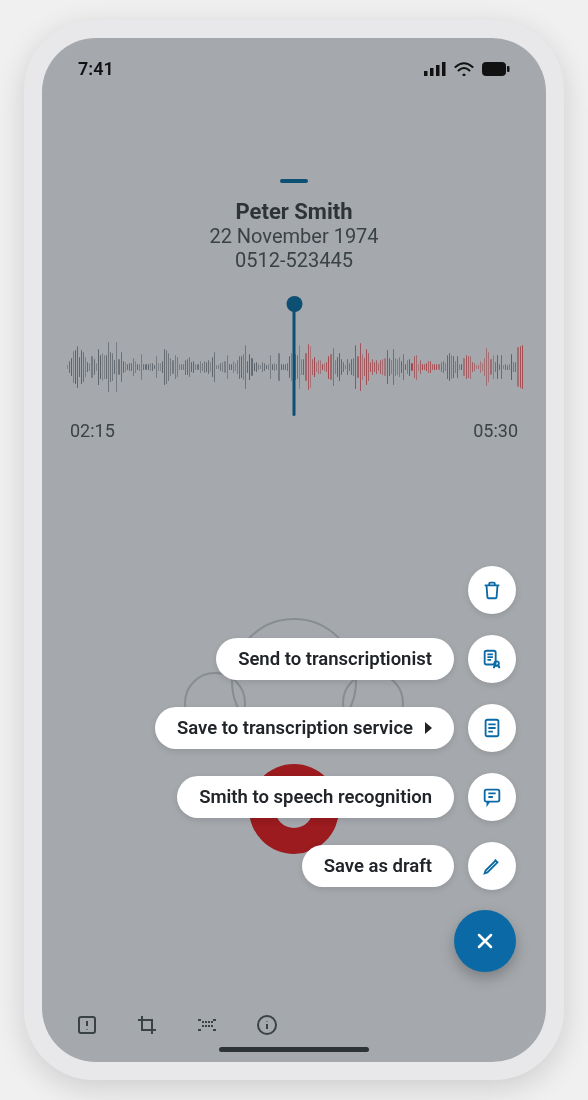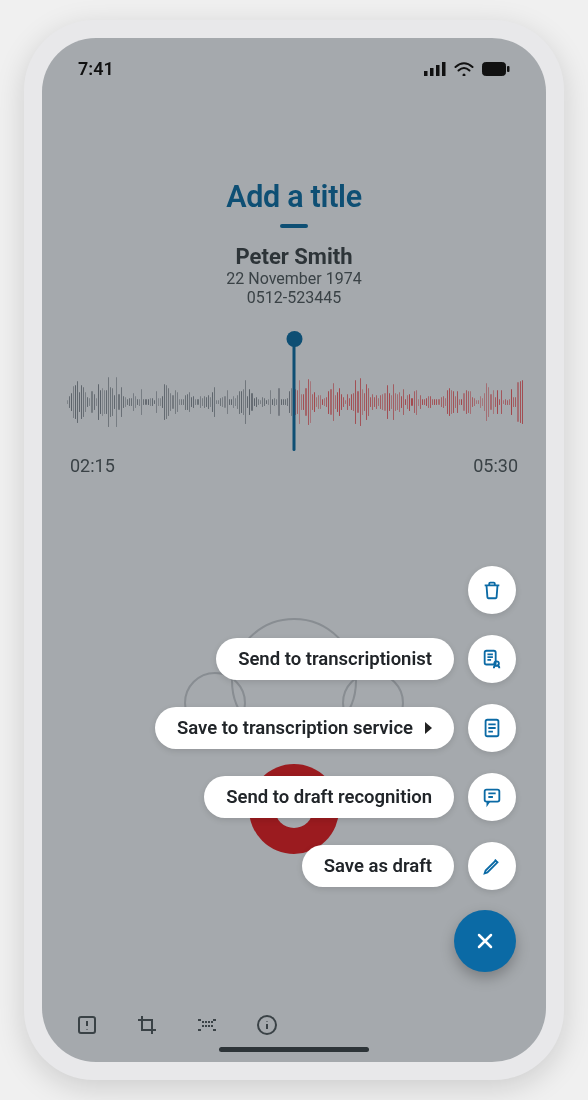--- a/index.html
+++ b/index.html
@@ -61,21 +61,21 @@
     background: #0e4f74;
     margin: 10px auto 16px;
     border-radius: 2px;
   }
   .patient-name {
     font-size: 22px;
     font-weight: 700;
     color: #2d3438;
   }
   .patient-date, .patient-id {
-    font-size: 16px;
+    font-size: 20px;
     color: #3a4246;
     font-weight: 400;
   }
 
   
   .waveform-wrap {
     position: relative;
     margin-top: 50px;
     height: 90px;
     width: 100%;
@@ -249,21 +249,20 @@
             <path d="M1.5 5 Q10 -2.5 18.5 5" stroke="#111" stroke-width="2" fill="none" stroke-linecap="round"></path>
           </svg>
         <svg width="28" height="14" viewBox="0 0 28 14">
             <rect x="0.5" y="0.5" width="23" height="13" rx="3" stroke="#111" fill="#111"></rect>
             <rect x="25" y="4" width="2.5" height="6" rx="1" fill="#111"></rect>
           </svg>
       </div>
     </div>
 
     <div class="header">
-      <div class="title-placeholder">Add a title</div>
       <div class="title-underline"></div>
       <div class="patient-name">Peter Smith</div>
       <div class="patient-date">22 November 1974</div>
       <div class="patient-id">0512-523445</div>
     </div>
 
     <div class="waveform-wrap">
       <div class="wave-canvas" id="wave-canvas">
           <div class="wave-bar" style="height: 3.7px; background: rgb(90, 97, 104); opacity: 0.5;"></div>
           <div class="wave-bar" style="height: 11.8px; background: rgb(90, 97, 104); opacity: 0.85;"></div>
@@ -526,21 +525,21 @@
           </div>
         <div class="circle-btn">
           <svg width="22" height="22" viewBox="0 0 24 24">
               <rect x="5" y="3" width="14" height="18" rx="2"></rect>
               <path d="M8 8h8M8 12h8M8 16h5"></path>
             </svg>
         </div>
       </div>
       <div class="menu-row">
         <div class="pill">
-            <span>Send to draft recognition</span>
+            <span>Smith to speech recognition</span>
           </div>
         <div class="circle-btn">
           <svg width="22" height="22" viewBox="0 0 24 24">
               <rect x="4" y="4" width="16" height="13" rx="2"></rect>
               <path d="M8 8h8M8 12h5"></path>
               <path d="M9 17l-2 3v-3"></path>
             </svg>
         </div>
       </div>
       <div class="menu-row">

